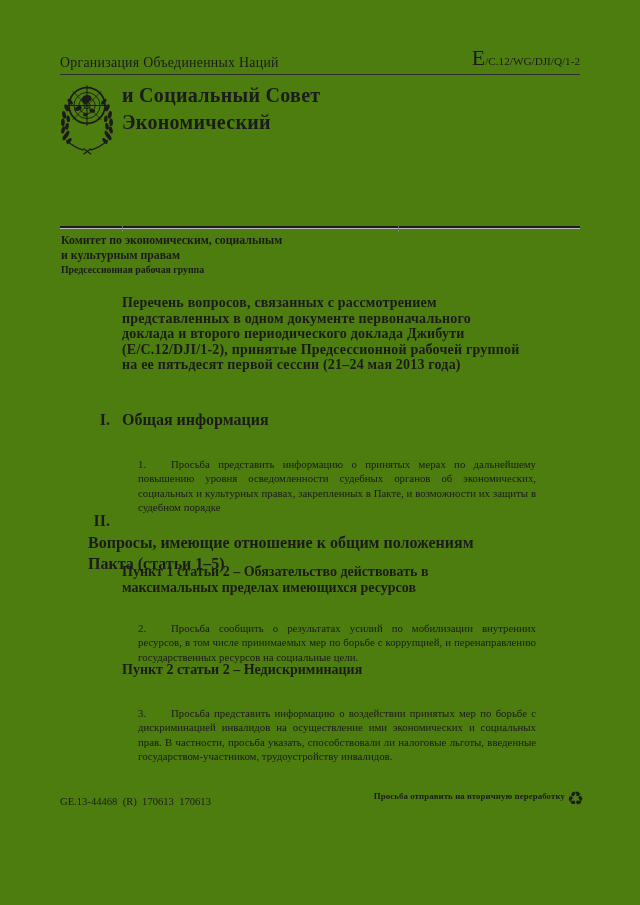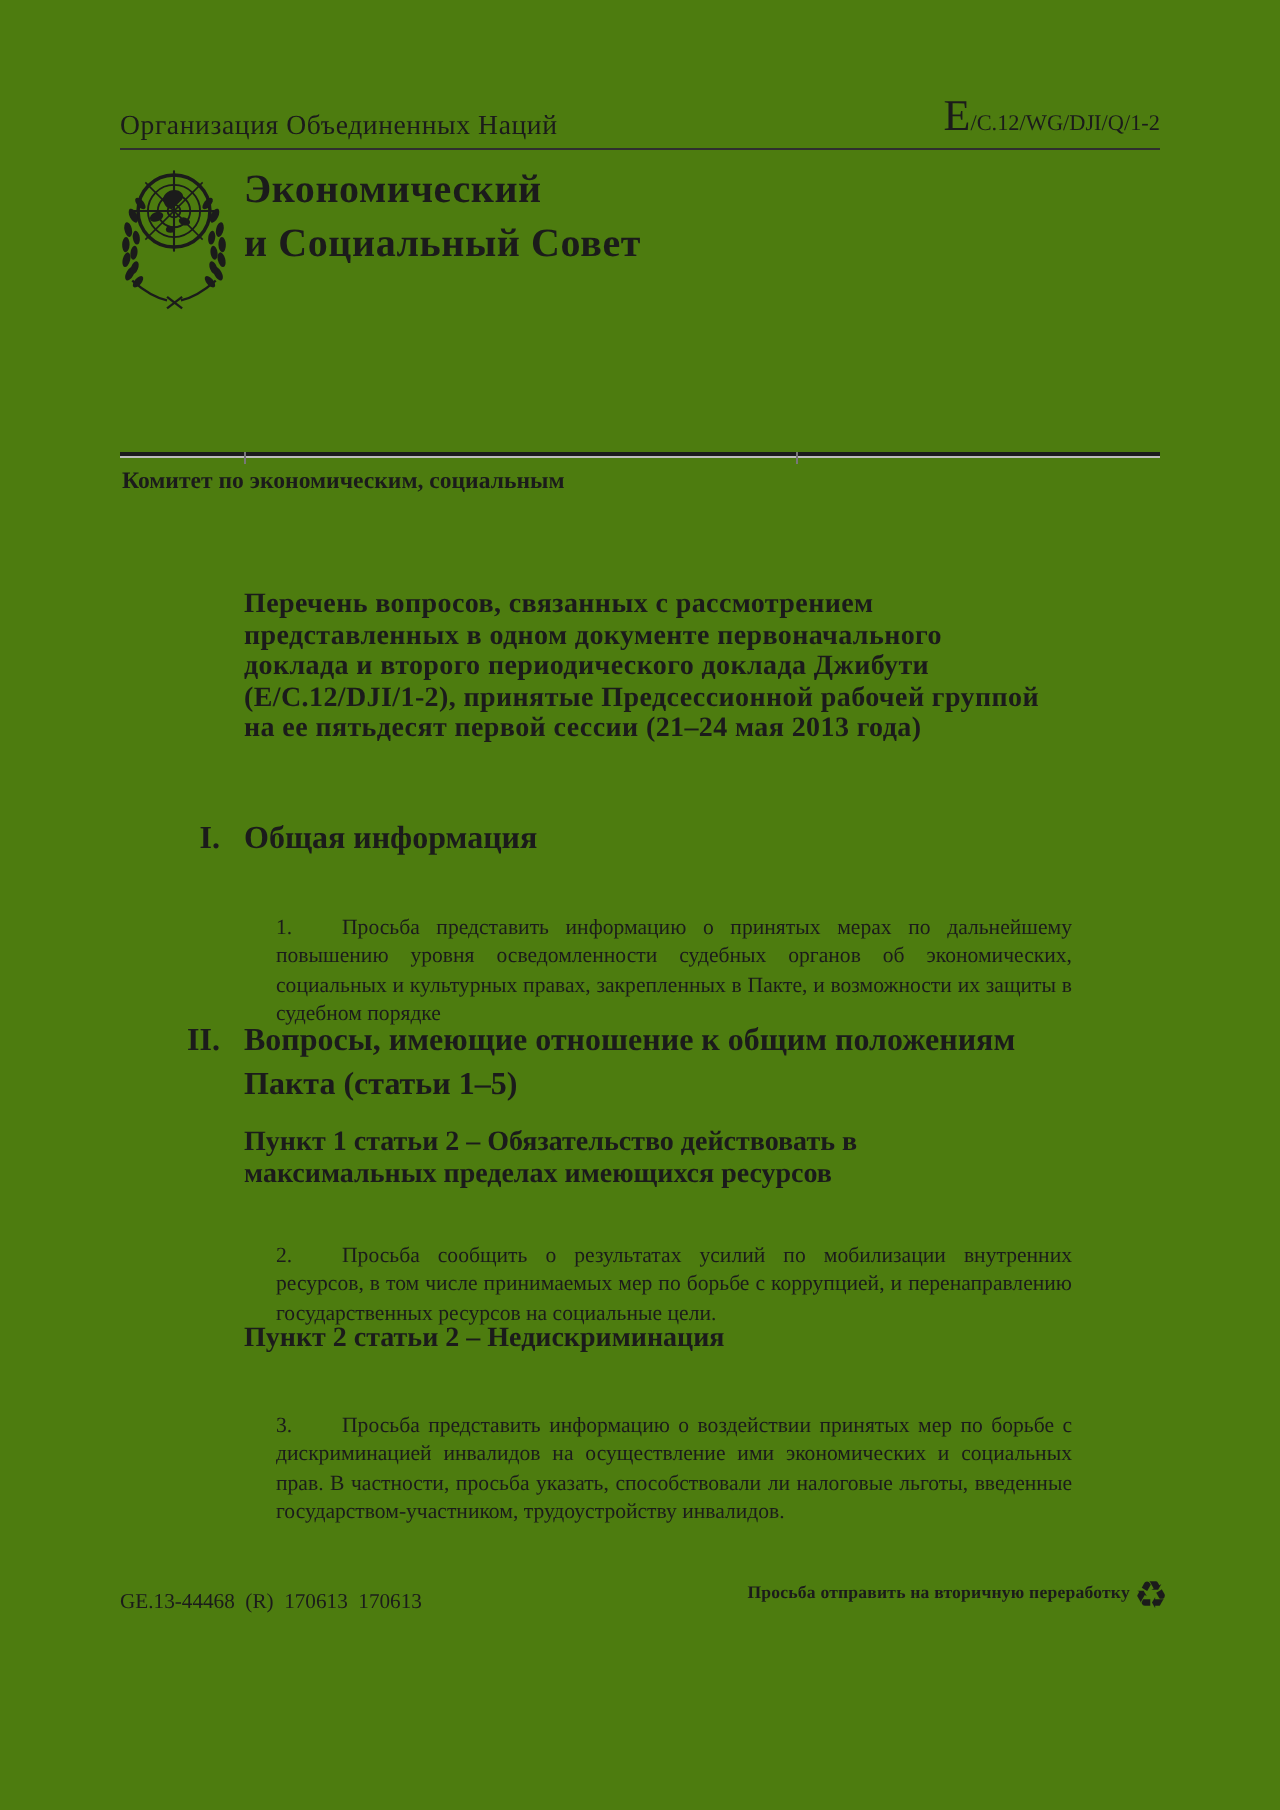--- a/index.html
+++ b/index.html
@@ -56,21 +56,21 @@
     position:absolute;left:122px;top:295px;width:404px;
     font-weight:bold;font-size:14px;line-height:15.6px;letter-spacing:.2px;
   }
   
   .section-heading{
     position:absolute;left:88px;
     display:flex;align-items:flex-start;
     font-weight:bold;font-size:16px;line-height:21.5px;
   }
   .sec-1{top:409px;}
-  .sec-2{top:510px;}
+  .sec-2{top:510px;flex-direction:column;}
   .sec-num{width:34px;min-width:34px;text-align:right;padding-right:12px;box-sizing:border-box;}
   .sec-title{width:400px;}
   
   .subheading{
     position:absolute;left:122px;
     font-weight:bold;font-size:14px;line-height:16px;max-width:340px;
   }
   .sub-1{top:564px;}
   .sub-2{top:662px;}
   
@@ -151,31 +151,33 @@
       <g stroke="#1b1b1b" fill="none" stroke-width="2">
         <path d="M14 102 Q30 116 44 119"></path>
         <path d="M86 102 Q70 116 56 119"></path>
         <path d="M44 116 L57 126"></path>
         <path d="M57 116 L44 126"></path>
       </g>
     </svg>
   </div>
 
   <div class="council-title">
+    <div>и Социальный Совет</div>
     <div>Экономический</div>
-    <div>и Социальный Совет</div>
   </div>
 
 
   <div class="rule-thick"></div>
   <div class="rule-tick tick-1"></div>
   <div class="rule-tick tick-2"></div>
 
   <div class="committee">
     <div>Комитет по экономическим, социальным</div>
+    <div>и культурным правам</div>
+    <div class="subgroup">Предсессионная рабочая группа</div>
   </div>
 
   <div class="doc-title">Перечень вопросов, связанных с рассмотрением представленных в одном документе первоначального доклада и второго периодического доклада Джибути (E/C.12/DJI/1-2), принятые Предсессионной рабочей группой на ее пятьдесят первой сессии (21–24 мая 2013 года)</div>
 
   <div class="section-heading sec-1">
     <span class="sec-num">I.</span>
     <span class="sec-title">Общая информация</span>
   </div>
 
   <p class="para para-1"><span class="pnum">1.</span><span>Просьба представить информацию о принятых мерах по дальнейшему повышению уровня осведомленности судебных органов об экономических, социальных и культурных правах, закрепленных в Пакте, и возможности их защиты в судебном порядке</span></p>

